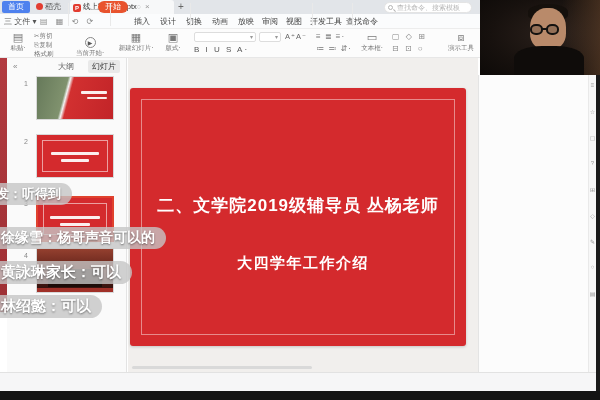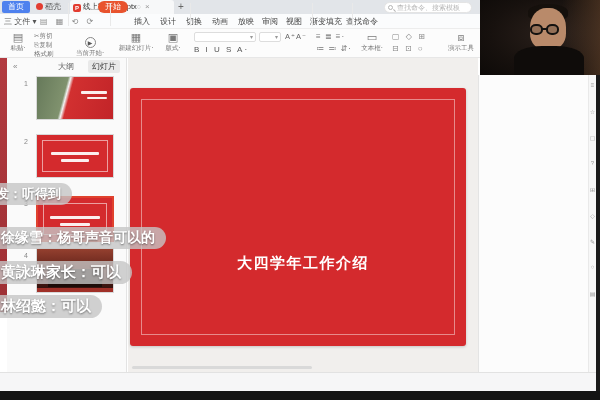--- a/index.html
+++ b/index.html
@@ -140,21 +140,21 @@
 <div class="abs t file-menu" style="left:4px; top:14px; position:absolute; font-size:8px; color:#555; line-height:15px;">三 文件 ▾</div>
 <div class="abs t qicons" style="left:40px; top:14px; position:absolute; line-height:15px;">▤ ▦ ⟲ ⟳</div>
 <div class="abs t start-pill" style="left:98px; position:absolute; font-size:8px;">开始</div>
 <div class="abs t" style="left:134px;top:14px;position:absolute;font-size:8px;color:#444;line-height:15px;">插入</div>
 <div class="abs t" style="left:160px;top:14px;position:absolute;font-size:8px;color:#444;line-height:15px;">设计</div>
 <div class="abs t" style="left:186px;top:14px;position:absolute;font-size:8px;color:#444;line-height:15px;">切换</div>
 <div class="abs t" style="left:212px;top:14px;position:absolute;font-size:8px;color:#444;line-height:15px;">动画</div>
 <div class="abs t" style="left:238px;top:14px;position:absolute;font-size:8px;color:#444;line-height:15px;">放映</div>
 <div class="abs t" style="left:262px;top:14px;position:absolute;font-size:8px;color:#444;line-height:15px;">审阅</div>
 <div class="abs t" style="left:286px;top:14px;position:absolute;font-size:8px;color:#444;line-height:15px;">视图</div>
-<div class="abs t" style="left:310px;top:14px;position:absolute;font-size:8px;color:#444;line-height:15px;">渐变填充</div>
+<div class="abs t" style="left:310px;top:14px;position:absolute;font-size:8px;color:#444;line-height:15px;">开发工具</div>
 <div class="abs t" style="left:346px;top:14px;position:absolute;font-size:8px;color:#444;line-height:15px;">查找命令</div>
 <div class="abs rsearch"><span class="mag"></span><span>查找命令、搜索模板</span></div>
 
 <div class="abs toolbar"></div>
 <div class="tb" style="left:6px;top:31px;width:24px;">
   <div class="glyph">▤</div>
   <div class="lbl">粘贴·</div>
 </div>
 <div class="tb tinyrow" style="left:34px;top:31px;">✂剪切</div>
 <div class="tb tinyrow" style="left:34px;top:40px;">⎘复制</div>
@@ -229,20 +229,21 @@
 <div class="thumb" style="top:248px;height:45px;">
   <div class="thumb4-bg">
     <div class="t4-building"></div>
     <div class="t4-band"></div>
   </div>
 </div>
 
 <div class="abs canvas"></div>
 <div class="abs slide">
   <div class="slide-frame"></div>
+  <div class="slide-l1">二、文学院2019级辅导员  丛杨老师</div>
   <div class="slide-l2">大四学年工作介绍</div>
 </div>
 <div class="abs hscroll"></div>
 
 <div class="bubble b1">中发：听得到</div>
 <div class="bubble b2">徐缘雪：杨哥声音可以的</div>
 <div class="bubble b3">黄詠琳家长：可以</div>
 <div class="bubble b4">林绍懿：可以</div>
 
 <div class="abs video">

